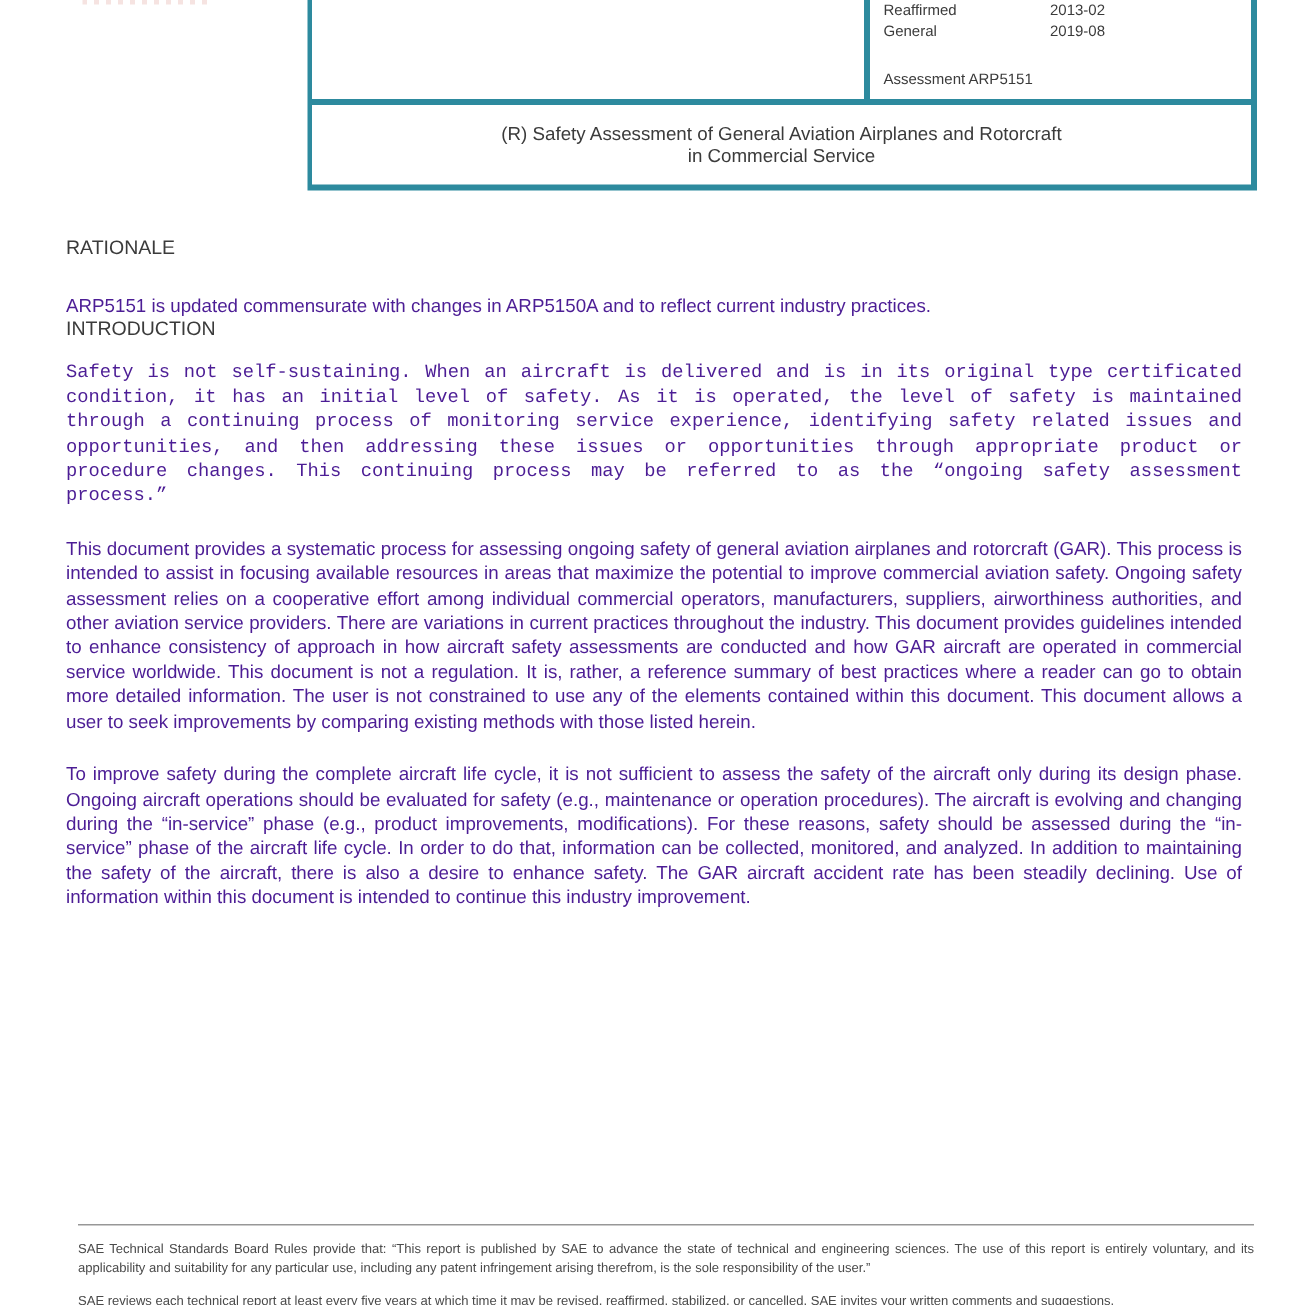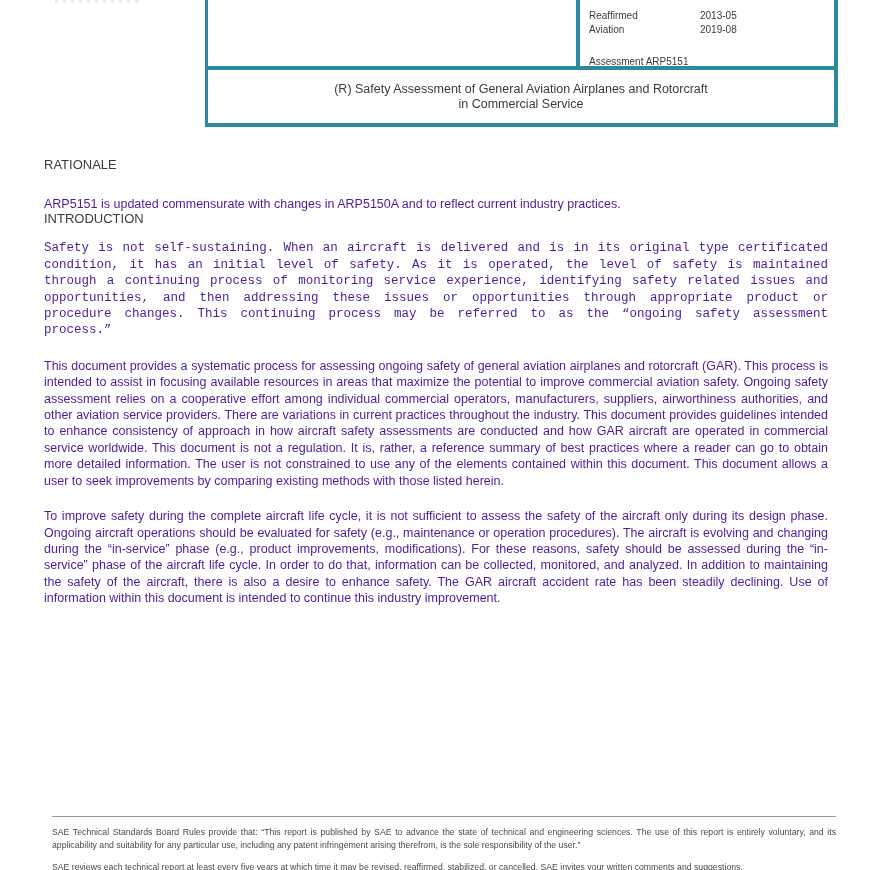--- a/index.html
+++ b/index.html
@@ -29,21 +29,21 @@
     position: absolute; left: 205px; top: 0; width: 633px;
     border-left: 3px solid var(--teal);
     border-right: 4px solid var(--teal);
     background: #fff;
   }
   .hdr-row1 { display: flex; height: 70px; border-bottom: 4px solid var(--teal); }
   .hdr-cell-left { flex: 1; }
   .hdr-cell-right {
     width: 258px;
     border-left: 4px solid var(--teal);
-    padding: 9px 4px 0 9px;
+    padding: 1px 4px 0 9px;
     font-size: 10px; line-height: 14px;
   }
   .rev-row { display: flex; }
   .rev-label { width: 111px; }
   .superseding { margin-top: 18px; }
 
   .hdr-row2 {
     height: 57px;
     border-bottom: 4px solid var(--teal);
     display: flex; flex-direction: column;
@@ -85,24 +85,24 @@
   <div class="remnant r1"></div>
   <div class="remnant r2"></div>
   <div class="remnant r3"></div>
 
   <div class="hdr">
     <div class="hdr-row1">
       <div class="hdr-cell-left"></div>
       <div class="hdr-cell-right">
         <div class="rev-row">
           <span class="rev-label">Reaffirmed</span>
-          <span class="rev-value">2013-05</span>
+          <span class="rev-value">2013-02</span>
         </div>
         <div class="rev-row">
-          <span class="rev-label">Aviation</span>
+          <span class="rev-label">General</span>
           <span class="rev-value">2019-08</span>
         </div>
         <div class="superseding">Assessment ARP5151</div>
       </div>
     </div>
     <div class="hdr-row2">
       <div>(R) Safety Assessment of General Aviation Airplanes and Rotorcraft</div>
       <div>in Commercial Service</div>
     </div>
   </div>

